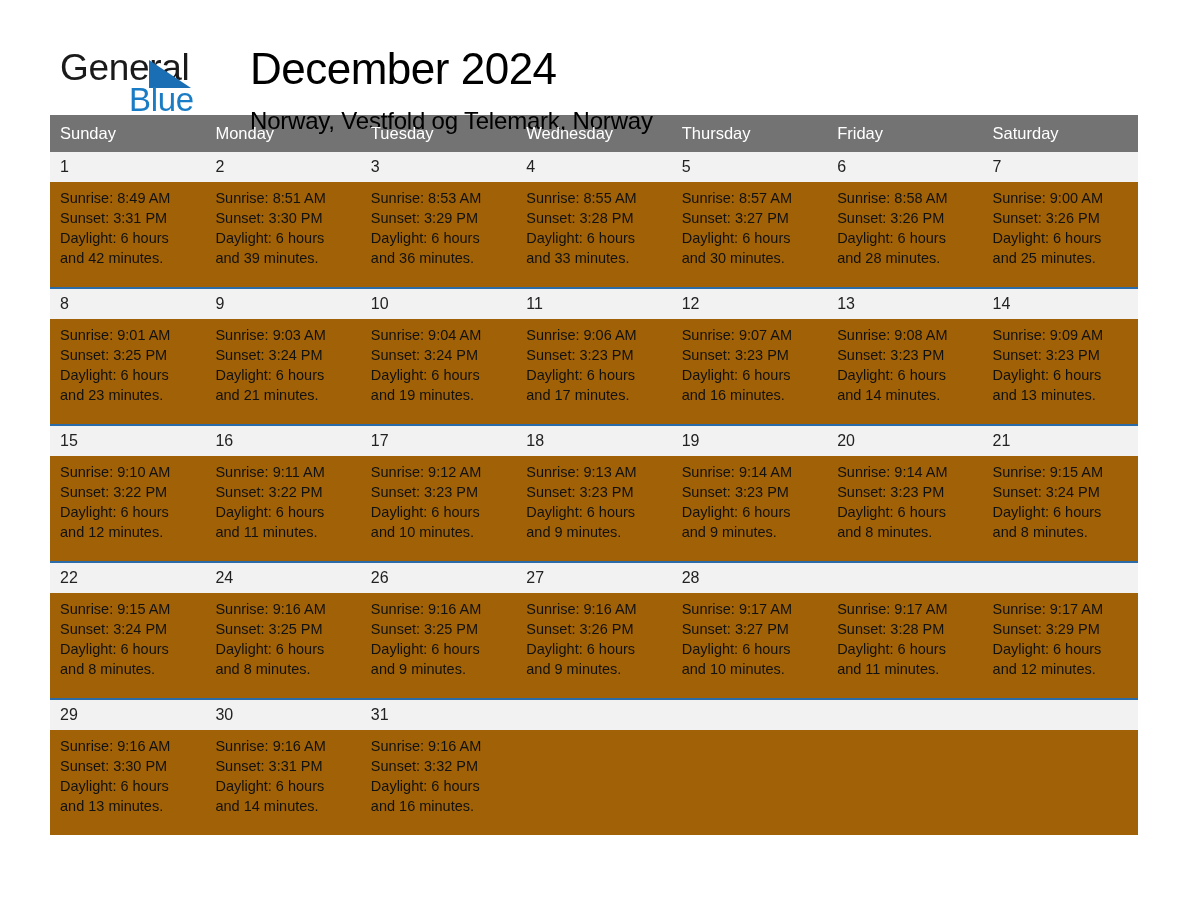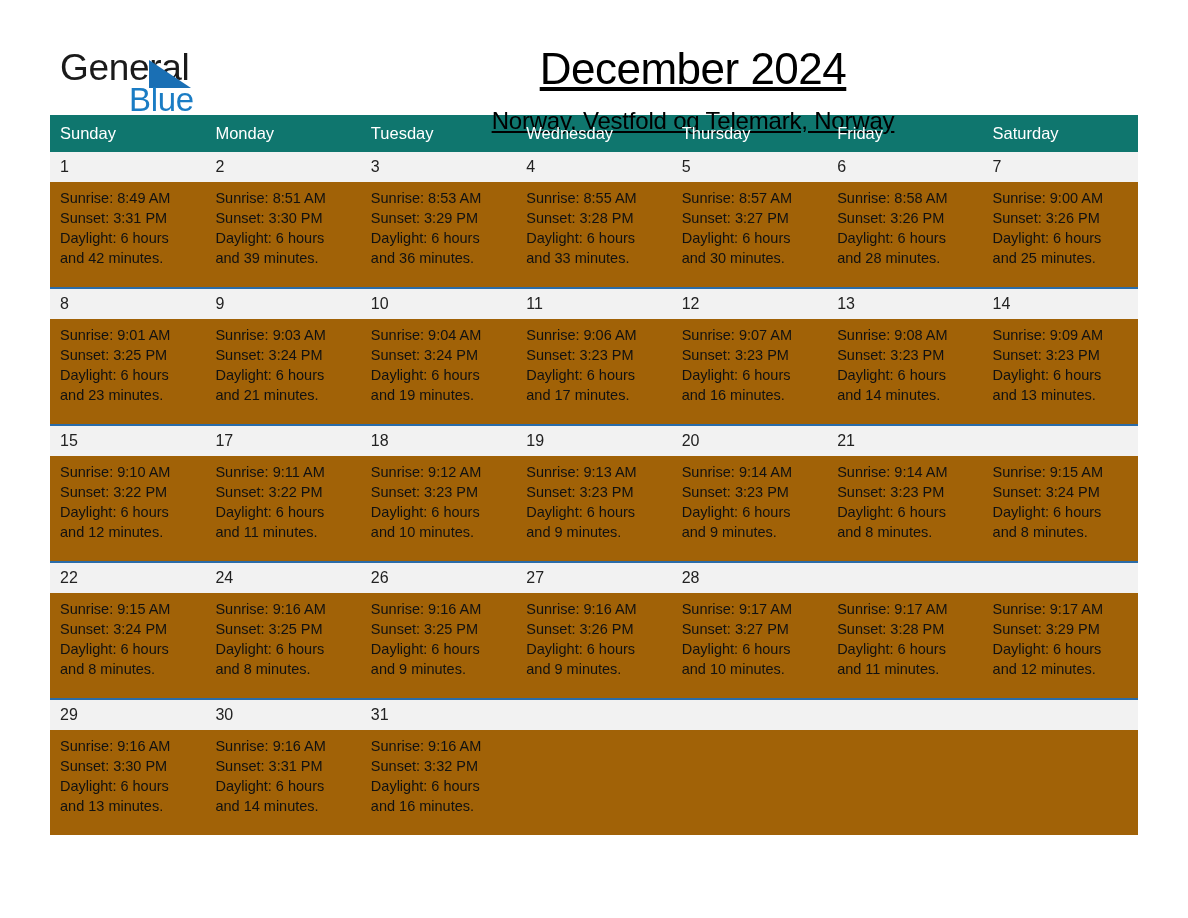--- a/index.html
+++ b/index.html
@@ -59,24 +59,23 @@
     position: absolute;
     left: 79px;
     top: 38px;
     font-size: 33px;
     line-height: 36px;
     color: #1a7cc4;
     letter-spacing: -0.3px;
   }
 
   .titles {
-    text-align: center;
+    text-align: left;
     flex: 1 1 auto;
     padding-right: 2px;
-    text-decoration: underline;
   }
   .month-title {
     font-size: 44px;
     line-height: 50px;
     font-weight: normal;
     color: #000000;
     margin: 0;
     letter-spacing: -0.5px;
   }
   .location-title {
@@ -89,21 +88,21 @@
   }
 
   
   .calendar {
     margin-top: 15px;
     width: 1088px;
   }
   .weekdays {
     display: grid;
     grid-template-columns: repeat(7, 1fr);
-    background: #0f766e;
+    background: #737373;
   }
   .weekday {
     color: #ffffff;
     font-size: 16.5px;
     line-height: 20px;
     padding: 8px 0 9px 10px;
     box-sizing: border-box;
     white-space: nowrap;
   }
 
@@ -285,20 +284,21 @@
               <div class="dayline">Sunrise: 9:09 AM</div>
               <div class="dayline">Sunset: 3:23 PM</div>
               <div class="dayline">Daylight: 6 hours</div>
               <div class="dayline">and 13 minutes.</div>
             </div>
           </div>
         </div>
         <div class="week">
           <div class="week-nums">
             <div class="daynum">15</div>
+            <div class="daynum">16</div>
             <div class="daynum">17</div>
             <div class="daynum">18</div>
             <div class="daynum">19</div>
             <div class="daynum">20</div>
             <div class="daynum">21</div>
           </div>
           <div class="week-body">
             <div class="daycell">
               <div class="dayline">Sunrise: 9:10 AM</div>
               <div class="dayline">Sunset: 3:22 PM</div>

